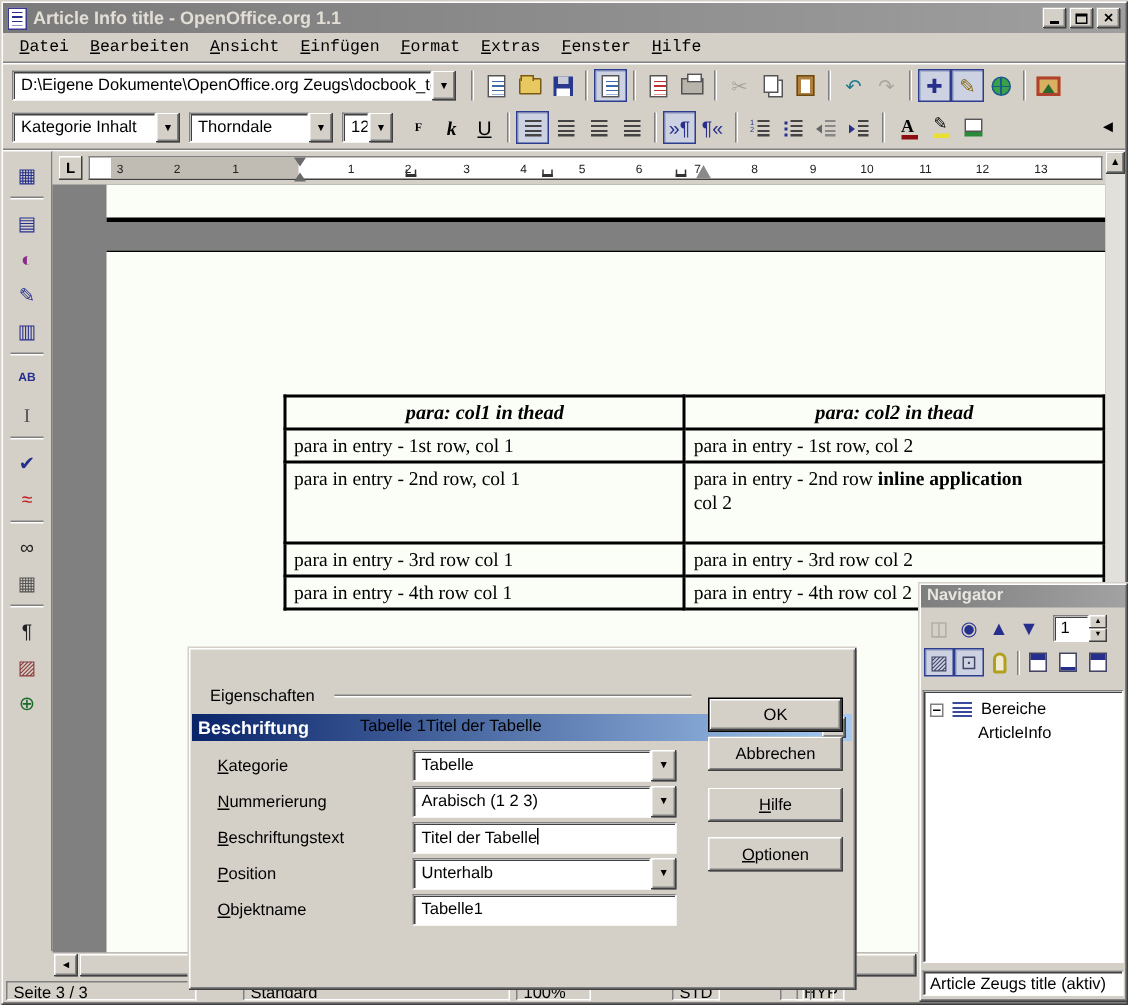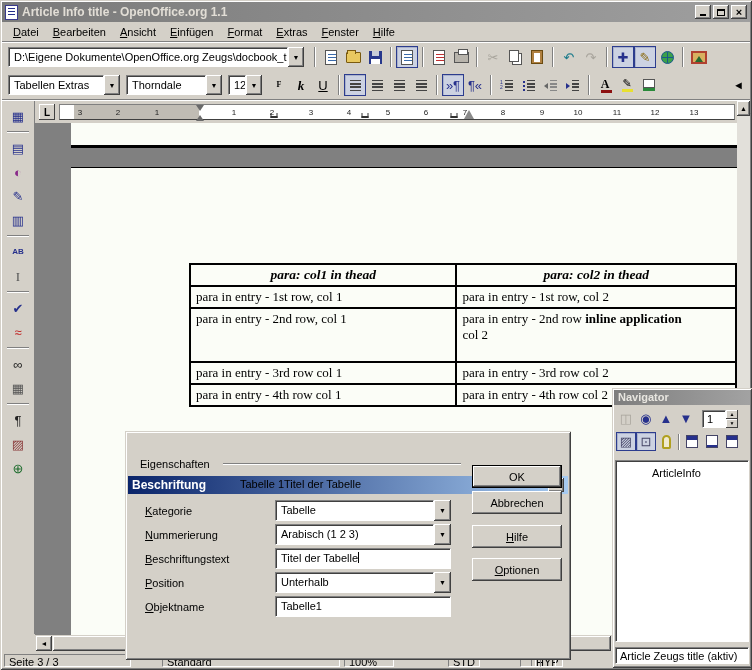--- a/index.html
+++ b/index.html
@@ -17,21 +17,21 @@
   .doc-ico{width:13px;height:15px;background:#fff;border:1px solid #3a3a8c;position:relative;}
   .doc-ico::before{content:"";position:absolute;left:2px;top:2px;width:7px;height:9px;
     background:repeating-linear-gradient(#26308c 0 1px,transparent 1px 3px);}
   .winbtn{width:16px;height:14px;margin-left:2px;background:#d4d0c8;display:flex;align-items:center;justify-content:center;
     box-shadow:inset -1px -1px #404040,inset 1px 1px #fff,inset -2px -2px #808080;font-size:9px;font-weight:bold;line-height:1;}
   .minglyph{width:6px;height:2px;background:#000;margin-top:6px;}
   .maxglyph{width:8px;height:7px;border:1px solid #000;border-top-width:2px;}
   .xglyph{font-size:11px;font-weight:bold;}
   
   .menubar{position:absolute;left:2px;top:22px;width:748px;height:19px;display:flex;align-items:center;padding-left:4px;background:#d4d0c8;}
-  .menuitem{padding:2px 7px;cursor:default;}
+  .menuitem{padding:2px 7px;cursor:default;font-family:Liberation Mono, monospace;}
   .mn::first-letter{text-decoration:underline;}
   .etch{border-top:1px solid #808080;border-bottom:1px solid #fff;height:2px;}
   .menuline{position:absolute;left:2px;top:41px;width:748px;}
   
   .funcbar{position:absolute;left:2px;top:43px;width:748px;height:28px;display:flex;align-items:center;padding-left:6px;}
   .objbar{position:absolute;left:2px;top:71px;width:748px;height:28px;display:flex;align-items:center;padding-left:6px;}
   .barline{position:absolute;left:2px;top:99px;width:748px;}
   .tbtn{width:22px;height:22px;display:flex;align-items:center;justify-content:center;border:1px solid transparent;flex:0 0 auto;}
   .tbtn .g{font-size:13px;line-height:1;}
   .tbtn.pressed{border:1px solid #2c3c8e;background:#ccd2e2;box-shadow:inset 1px 1px #aab2cc;}
@@ -243,21 +243,21 @@
         </div>
         <i class="tsep"></i>
         <div class="tbtn">
           <span class="g i-gallery"></span>
         </div>
       </div>
   </div>
 
   <div class="objbar">
     <div class="combo" style="width:112px">
-      <span class="cval" style="flex:1">Tabellen Extras</span>
+      <span class="cval" style="flex:1">Kategorie Inhalt</span>
       <span class="cbtn">▼</span>
     </div>
     <div class="combo" style="width:96px">
       <span class="cval" style="flex:1">Thorndale</span>
       <span class="cbtn">▼</span>
     </div>
     <div class="combo" style="width:34px">
       <span class="cval" style="flex:1">12</span>
       <span class="cbtn">▼</span>
     </div>
@@ -490,20 +490,25 @@
         </div>
         <div class="tbtn">
           <span class="g i-ft"></span>
         </div>
         <div class="tbtn">
           <span class="g i-hd"></span>
         </div>
       </div>
     <div class="nav-tree">
       <div class="treerow">
+        <span class="expbox"></span>
+        <span class="g i-sections" style="margin-right:6px"></span>
+        <span>Bereiche</span>
+      </div>
+      <div class="treerow">
         <span class="indent"></span>
           <span class="indent"></span>
         <span>ArticleInfo</span>
       </div>
     </div>
     <div class="nav-doclist">Article Zeugs title (aktiv)</div>
   </div>
 
   <div class="dialog">
     <div class="dlg-title">

